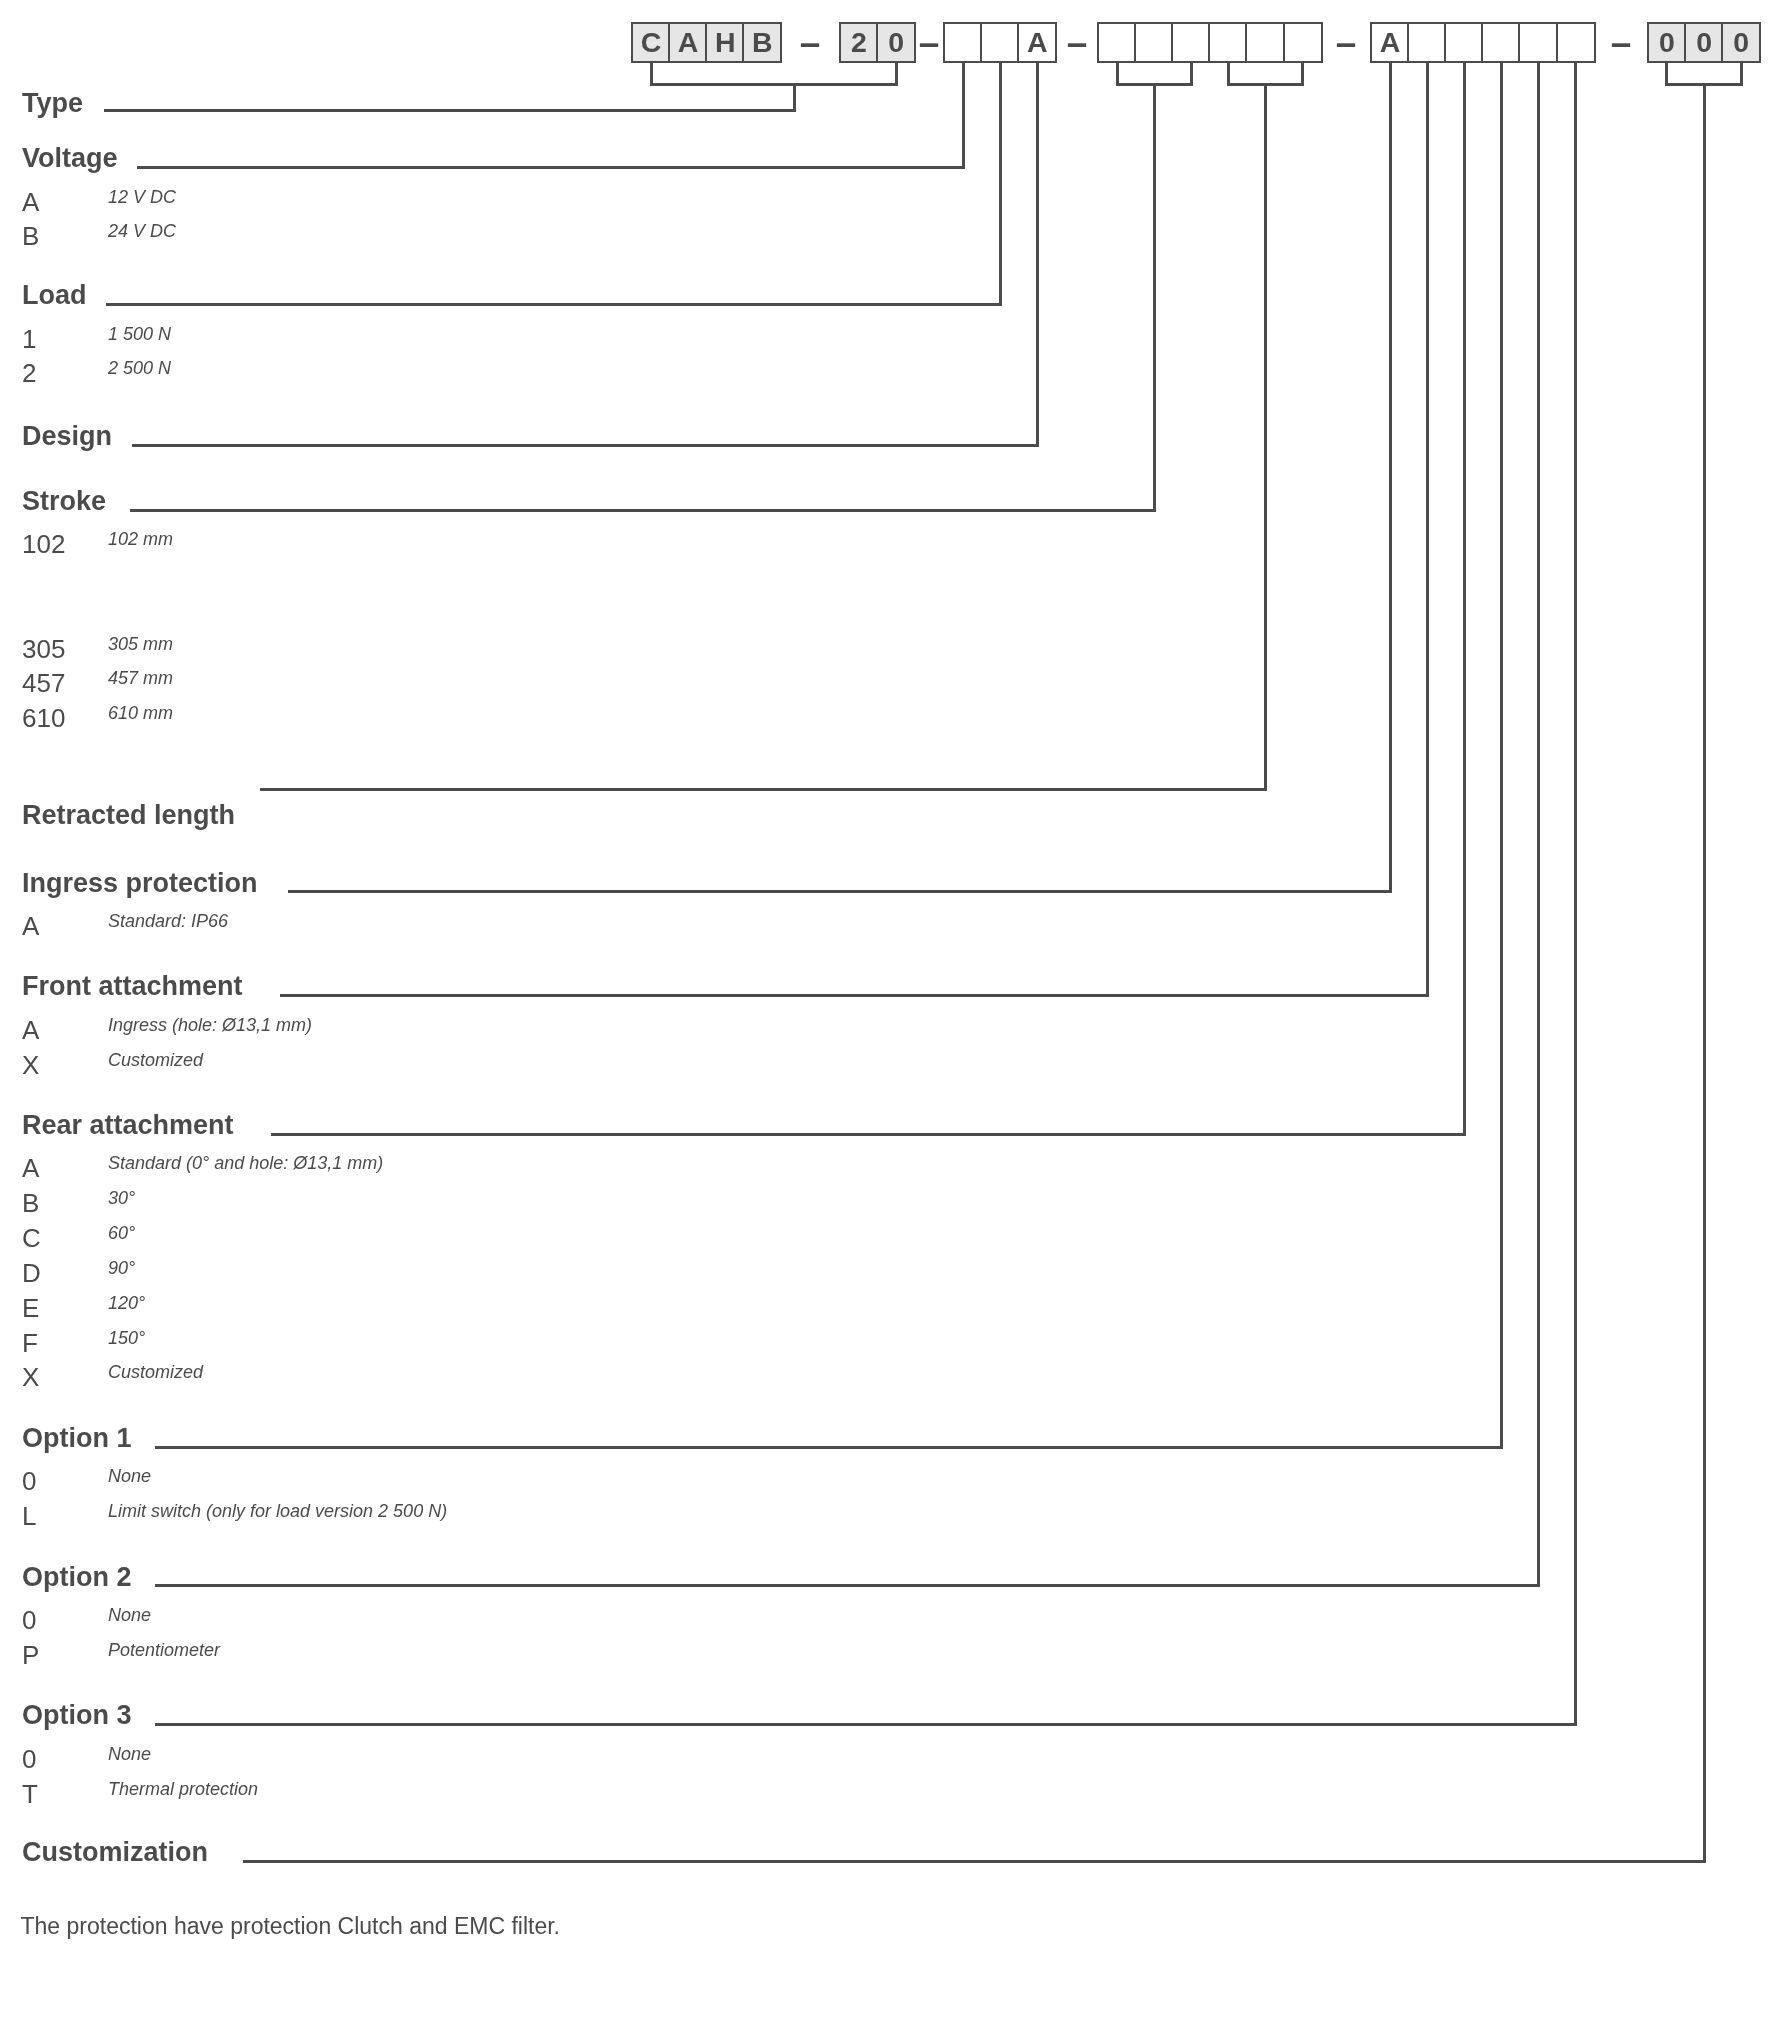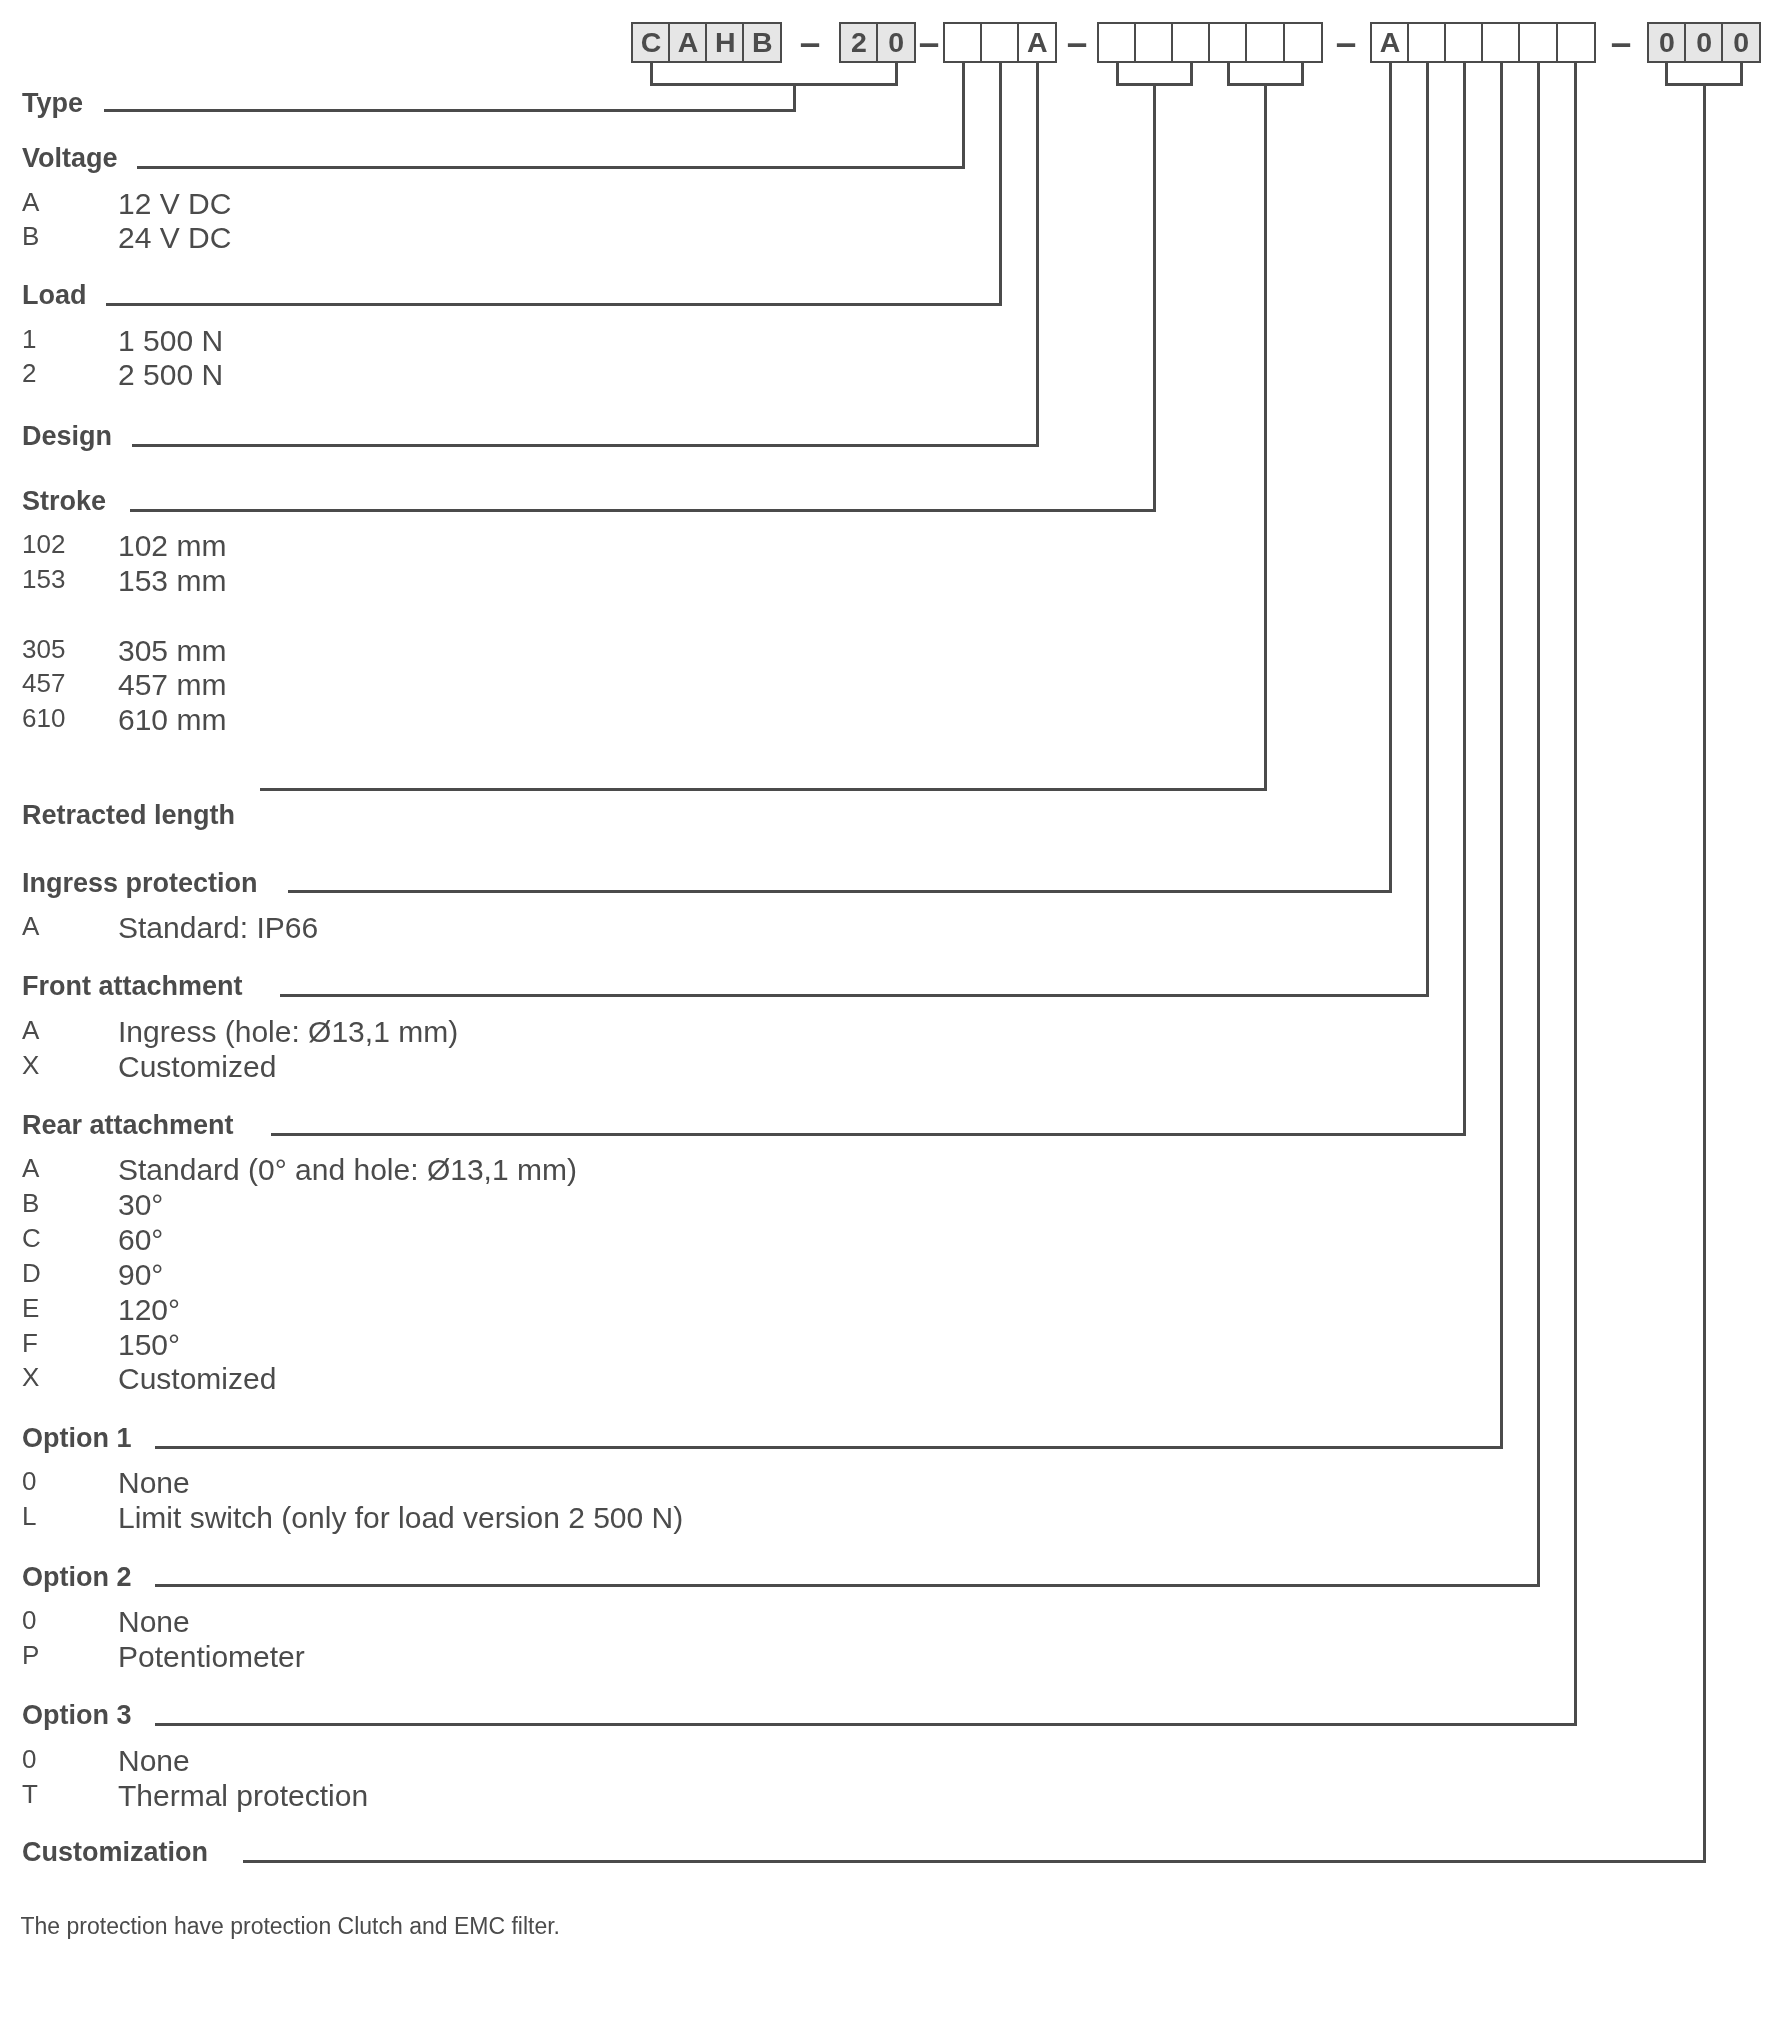--- a/index.html
+++ b/index.html
@@ -24,21 +24,21 @@
     position:absolute; top:22px; height:41px; width:34px; display:flex;
     align-items:center; justify-content:center; font-weight:700; font-size:37px;
   }
   
   .v{position:absolute; width:2.9px; background:var(--line);}
   .h{position:absolute; height:2.9px; background:var(--line);}
   
   .sec{position:absolute; left:22px; font-weight:700; font-size:27px; white-space:nowrap;}
   .row{position:absolute; left:0; top:0; width:100%; height:33px;}
   .code{position:absolute; left:22px; font-size:26px; white-space:nowrap;}
-  .lbl{position:absolute; left:118px; font-size:30px; white-space:nowrap;}
+  .lbl{position:absolute; left:108px; font-size:18px; white-space:nowrap;font-style:italic;}
   .note{position:absolute; left:22px; top:809px; font-size:26px; white-space:nowrap;}
   .note b{font-weight:700;}
   .footer{position:absolute; left:20.5px; top:1913px; font-size:23px; white-space:nowrap;}
 </style>
 </head>
 <body>
 
 <div id="stage">
 
   <div class="grp shaded" style="left:631px">
@@ -157,24 +157,20 @@
   </div>
   <div class="row" style="top:358px">
     <span class="code">2</span>
     <span class="lbl">2 500 N</span>
   </div>
 
   <div class="row" style="top:529px">
     <span class="code">102</span>
     <span class="lbl">102 mm</span>
   </div>
-  <div class="row" style="top:564px">
-    <span class="code">153</span>
-    <span class="lbl">153 mm</span>
-  </div>
   <div class="row" style="top:634px">
     <span class="code">305</span>
     <span class="lbl">305 mm</span>
   </div>
   <div class="row" style="top:668px">
     <span class="code">457</span>
     <span class="lbl">457 mm</span>
   </div>
   <div class="row" style="top:703px">
     <span class="code">610</span>

